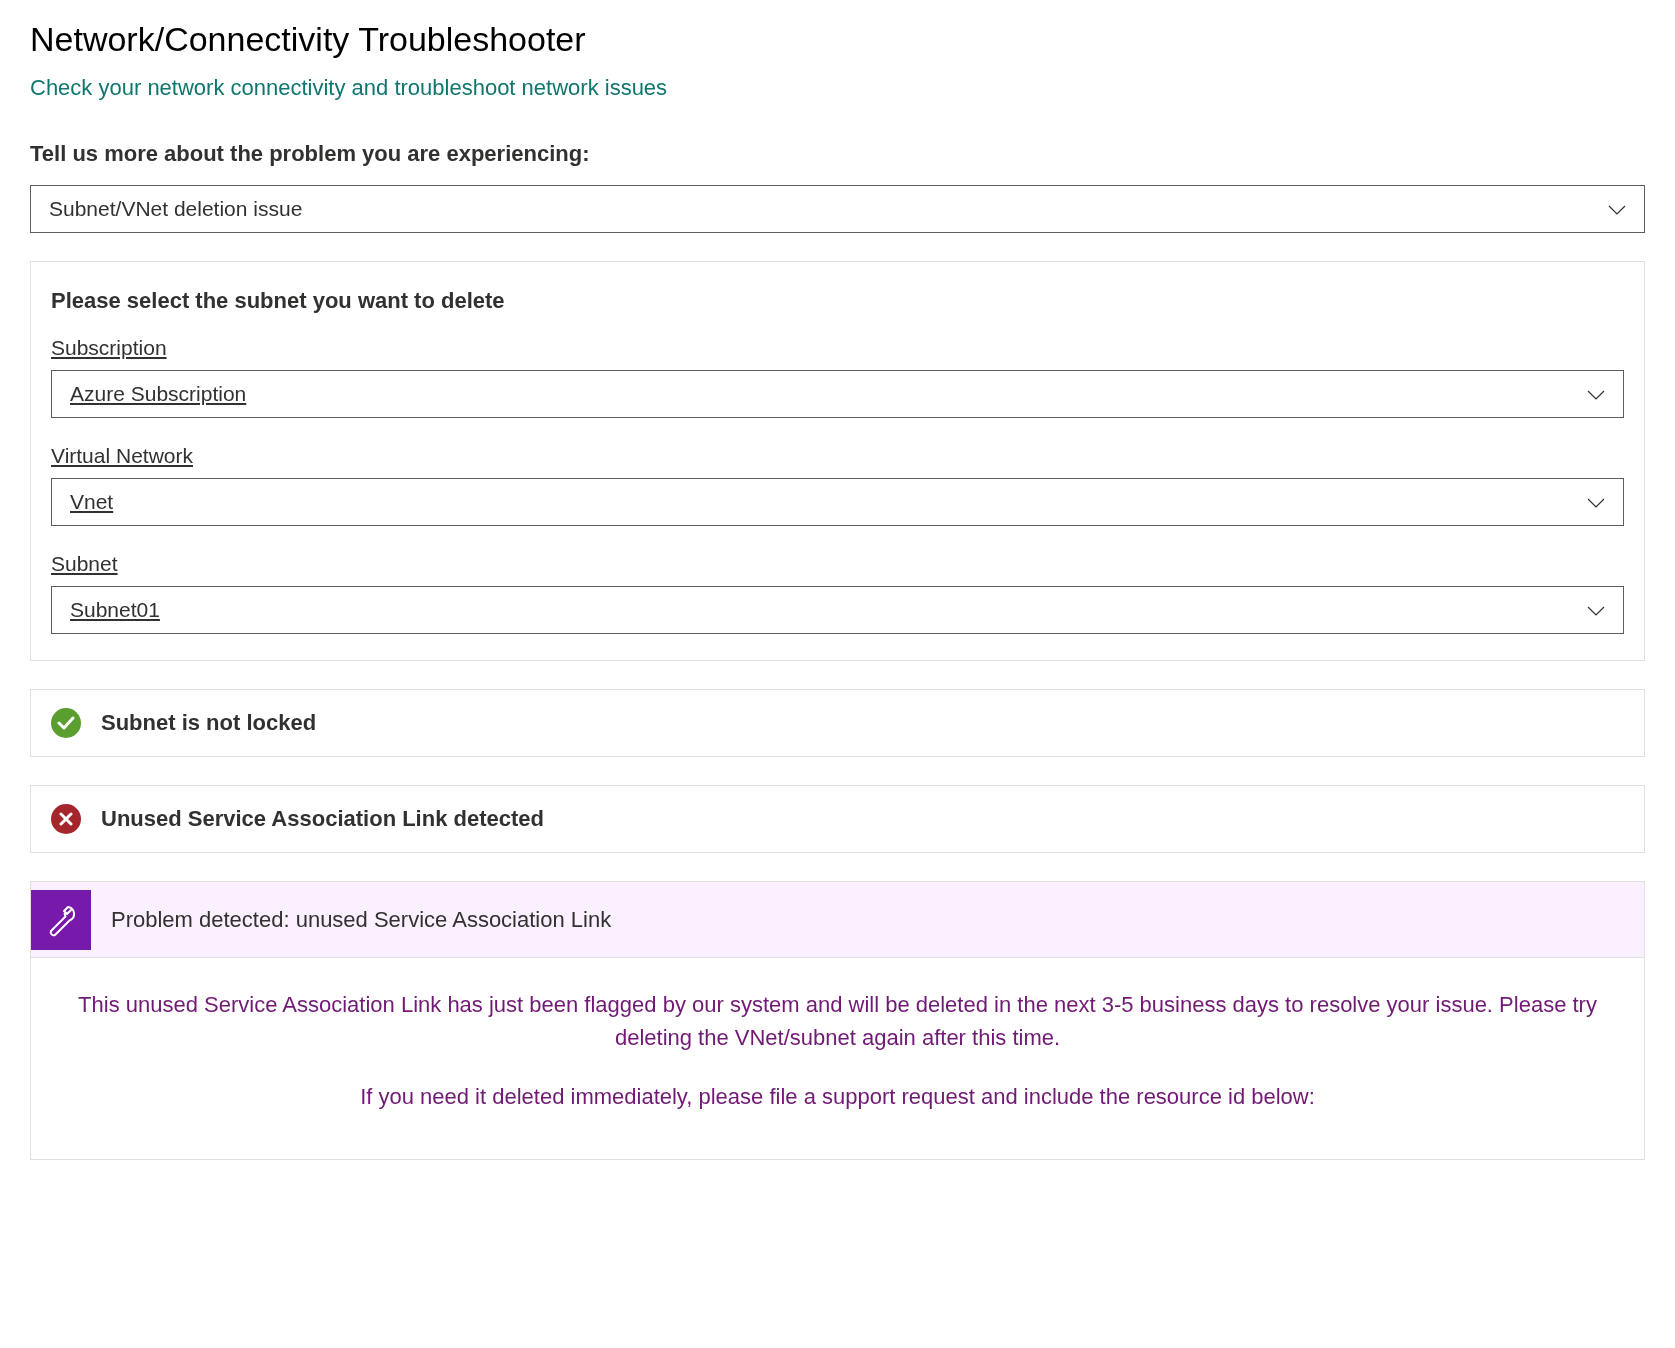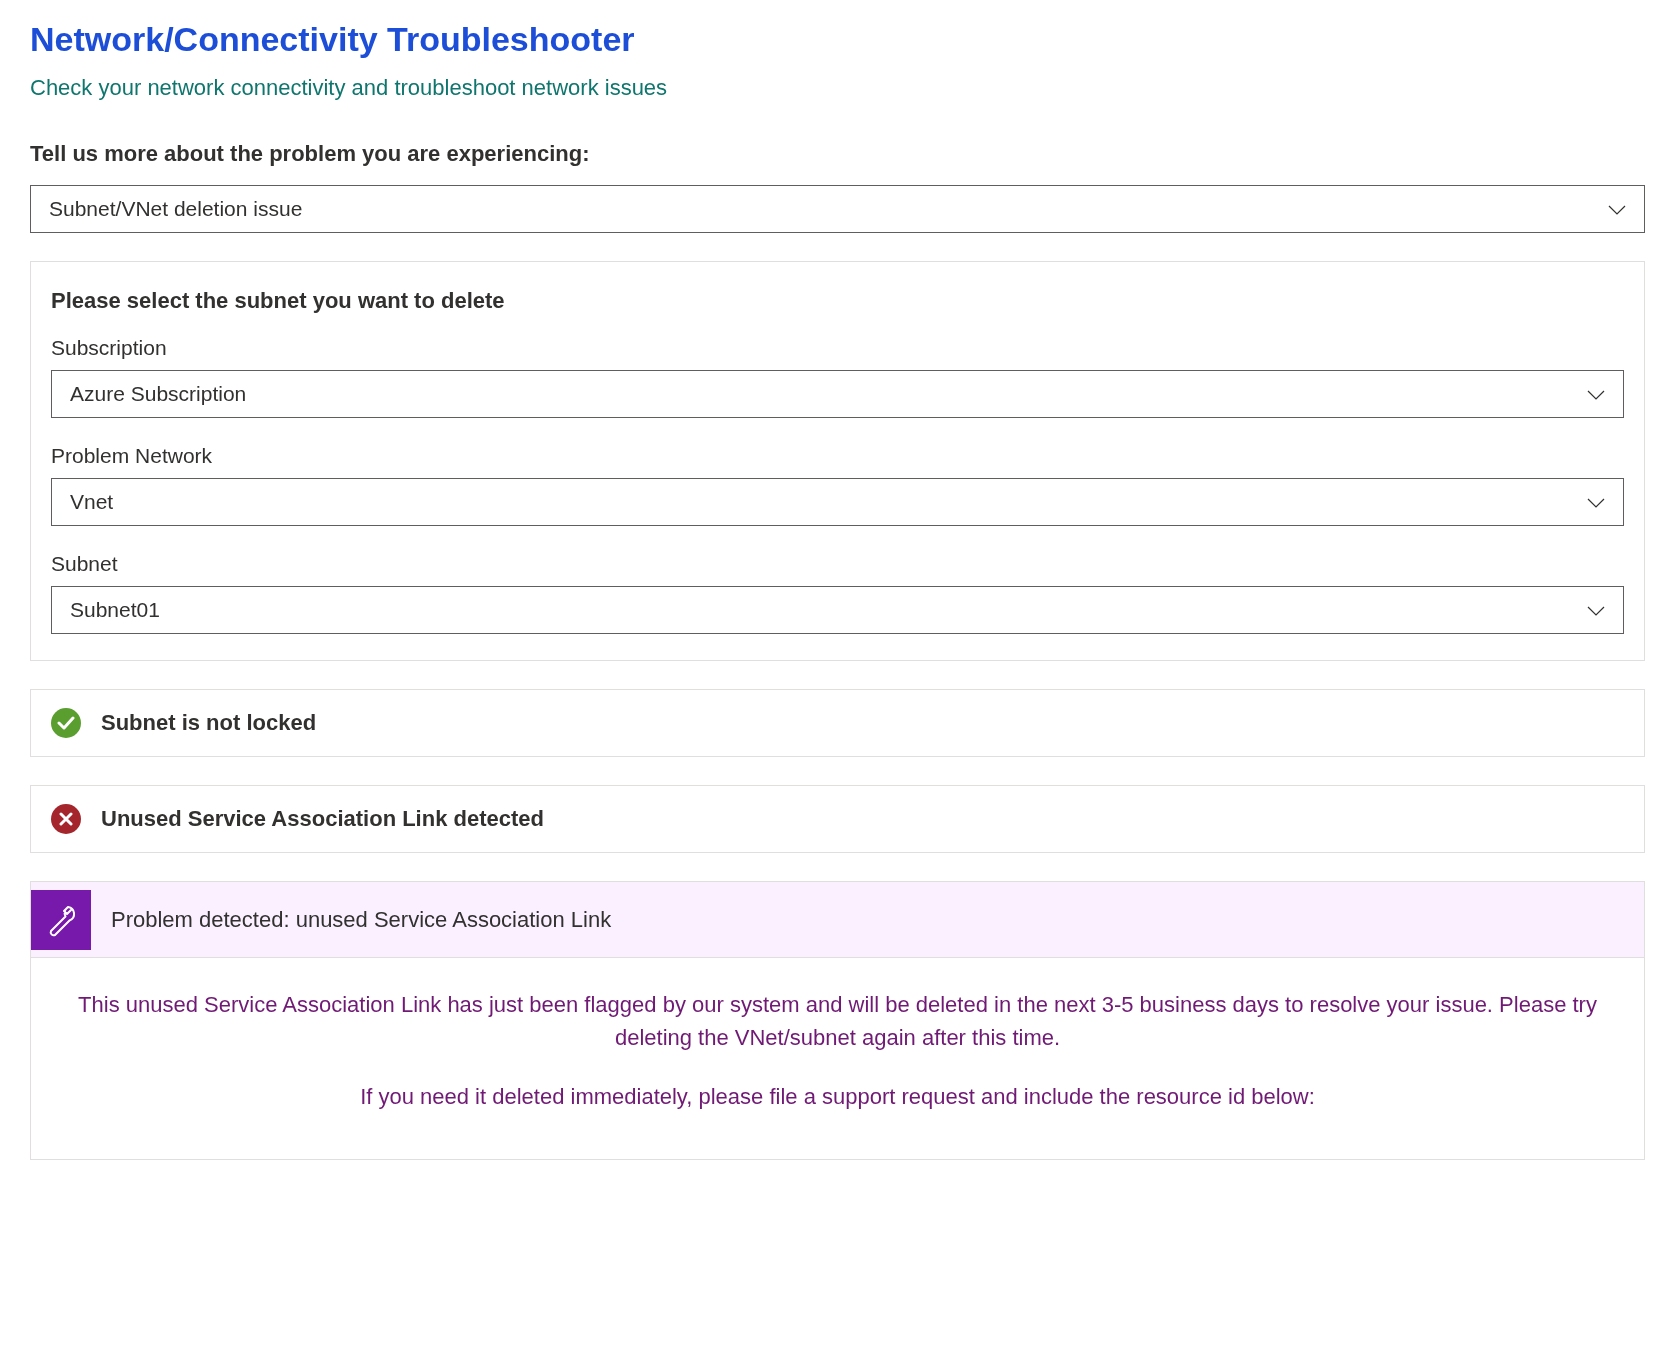--- a/index.html
+++ b/index.html
@@ -9,22 +9,22 @@
     }
     body {
       font-family: "Segoe UI", -apple-system, BlinkMacSystemFont, sans-serif;
       background: #ffffff;
       color: #323130;
       padding: 20px 30px;
       width: 1675px;
     }
     .page-title {
       font-size: 34px;
-      font-weight: 700;
-      color: #1d4ed8;
+      font-weight: 400;
+      color: #000000;
       margin-bottom: 16px;
     }
     .page-subtitle {
       font-size: 22px;
       color: #0f766e;
       font-weight: 400;
       margin-bottom: 40px;
     }
     .section-label {
       font-size: 22px;
@@ -59,20 +59,21 @@
       font-weight: 600;
       margin-bottom: 22px;
     }
     .field-label {
       font-size: 21px;
       font-weight: 400;
       margin-bottom: 10px;
     }
     .field-group {
       margin-bottom: 26px;
+      text-decoration: underline;
     }
     .field-group:last-child {
       margin-bottom: 0;
     }
     .status-row {
       border: 1px solid #e1dfdd;
       display: flex;
       align-items: center;
       padding: 18px 20px;
       gap: 20px;
@@ -161,21 +162,21 @@
       <span>Azure Subscription</span>
       <span class="chev">
         <svg width="18" height="11" viewBox="0 0 18 11">
             <path d="M1 1 L9 9 L17 1" stroke="#323130" stroke-width="1.2" fill="none"></path>
           </svg>
       </span>
     </div>
   </div>
 
   <div class="field-group">
-    <div class="field-label">Problem Network</div>
+    <div class="field-label">Virtual Network</div>
     <div class="dropdown">
       <span>Vnet</span>
       <span class="chev">
         <svg width="18" height="11" viewBox="0 0 18 11">
             <path d="M1 1 L9 9 L17 1" stroke="#323130" stroke-width="1.2" fill="none"></path>
           </svg>
       </span>
     </div>
   </div>
 

